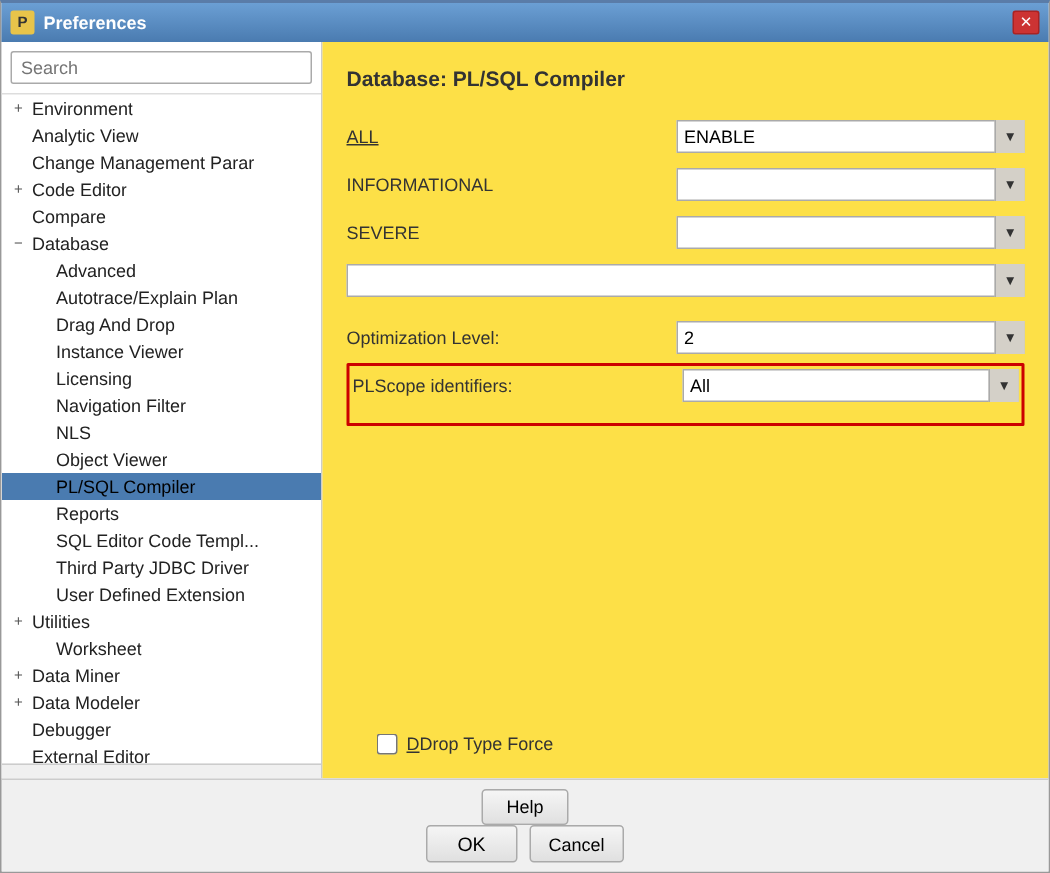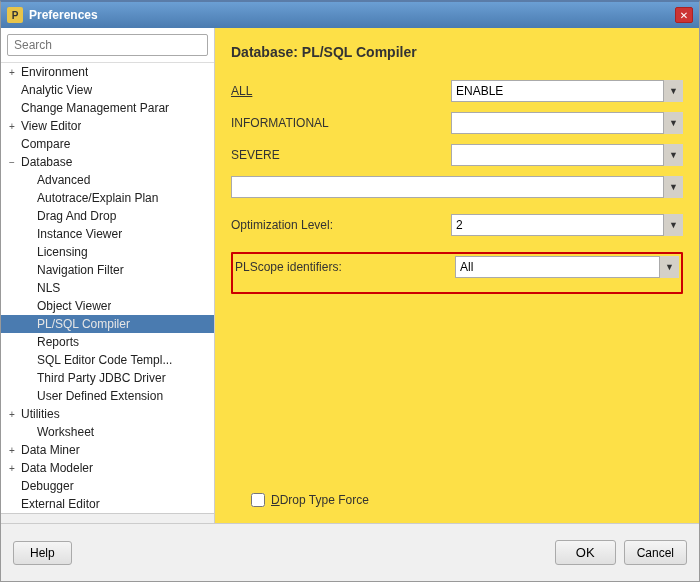--- a/index.html
+++ b/index.html
@@ -105,21 +105,21 @@
     .tree-item {
       display: flex;
       align-items: center;
       padding: 2px 4px;
       cursor: pointer;
       white-space: nowrap;
       color: #222;
     }
     .tree-item.selected {
       background: #4a7bb0;
-      color: #e5e5e5;
+      color: #000000;
     }
     .tree-item .expander {
       width: 14px;
       height: 14px;
       display: flex;
       align-items: center;
       justify-content: center;
       flex-shrink: 0;
       font-size: 10px;
       color: #555;
@@ -226,24 +226,25 @@
       font-size: 12px;
       color: #333;
     }
     .checkbox-label .underlined {
       text-decoration: underline;
     }
     .footer {
       display: flex;
       align-items: center;
       justify-content: space-between;
-      padding: 16px 12px;
+      padding: 6px 12px;
       border-top: 1px solid #ccc;
       background: #f0f0f0;
       flex-shrink: 0;
+      flex-direction: column;
     }
     .help-btn {
       padding: 4px 16px;
       border: 1px solid #aaa;
       background: linear-gradient(to bottom, #f5f5f5, #e0e0e0);
       border-radius: 3px;
       cursor: pointer;
       font-size: 12px;
     }
     .footer-right {
@@ -265,21 +266,21 @@
       border-radius: 3px;
       cursor: pointer;
       font-size: 12px;
     }
     .section-gap {
       margin-bottom: 16px;
     }
     .optimization-row {
       display: flex;
       align-items: center;
-      margin-bottom: 16px;
+      margin-bottom: 6px;
     }
     .opt-label {
       width: 220px;
       font-size: 12px;
       color: #333;
     }
   </style>
 </head>
 <body>
 
@@ -315,21 +316,21 @@
           <span class="label">Analytic View</span>
         </div>
 
         <div class="tree-item">
           <span class="expander"></span>
           <span class="label">Change Management Parar</span>
         </div>
 
         <div class="tree-item">
           <span class="expander">+</span>
-          <span class="label">View Editor</span>
+          <span class="label">Code Editor</span>
         </div>
 
         <div class="tree-item">
           <span class="expander"></span>
           <span class="label">Compare</span>
         </div>
 
         <div class="tree-item">
           <span class="expander">−</span>
           <span class="label">Database</span>

